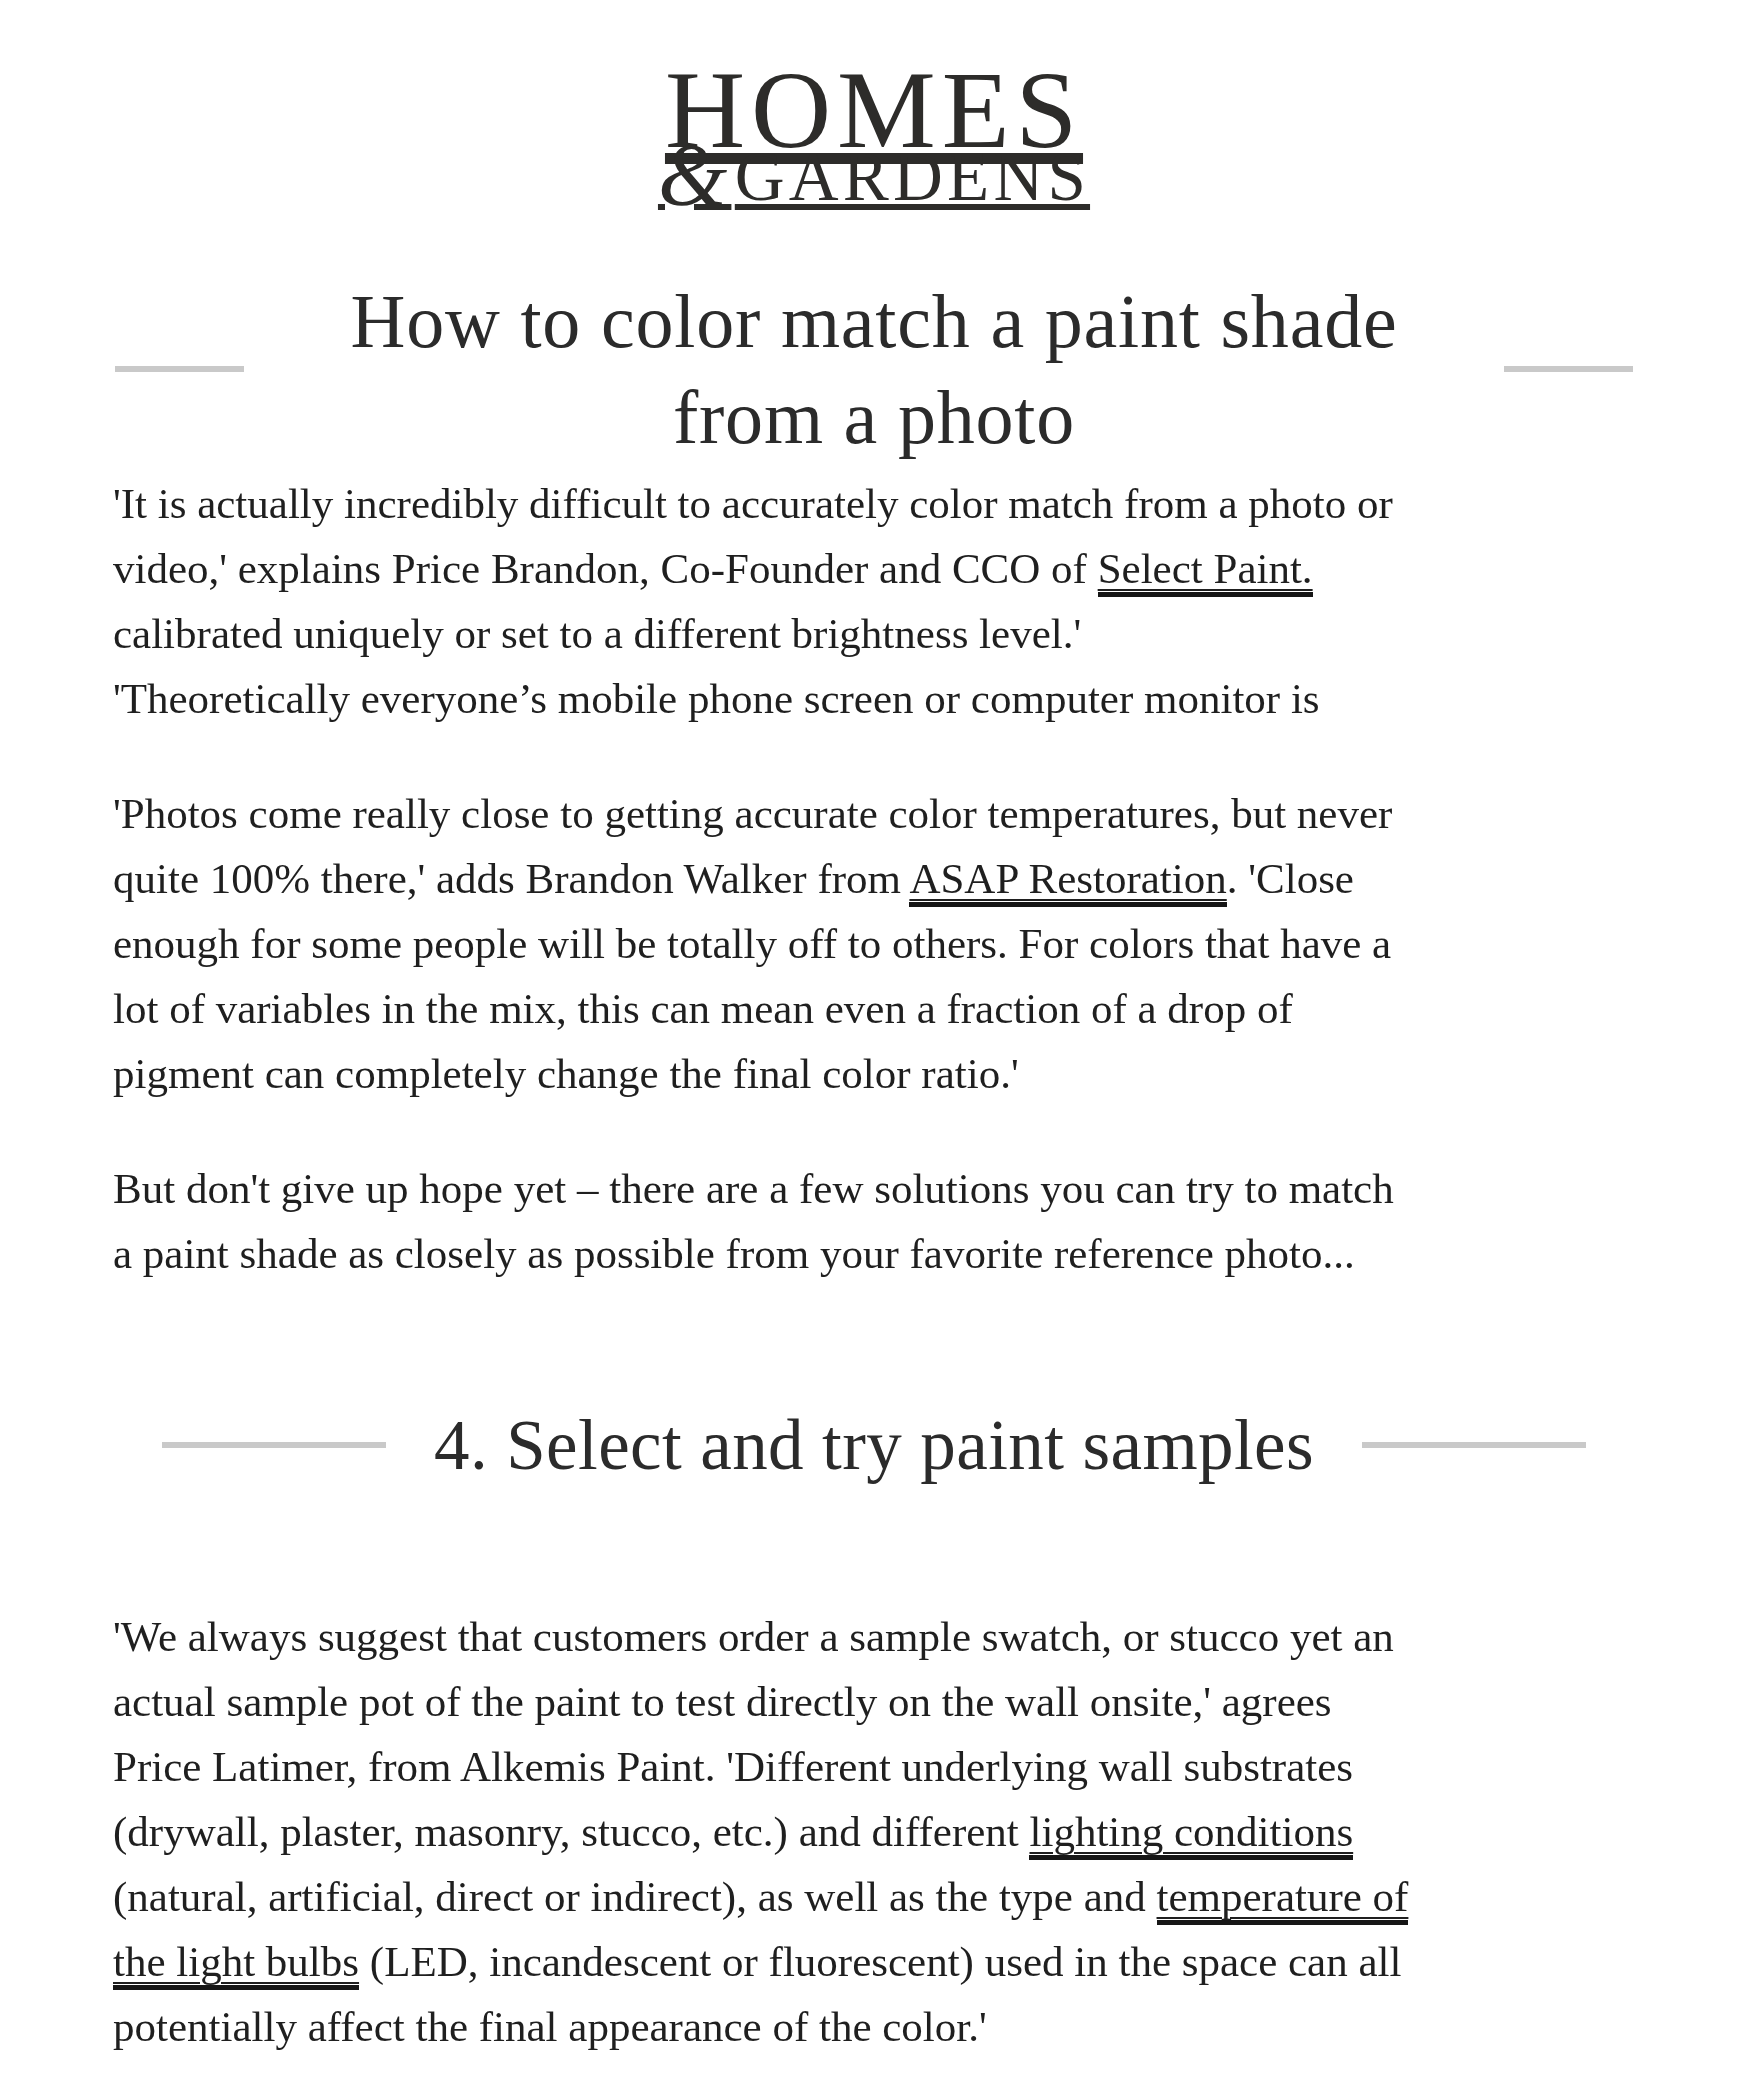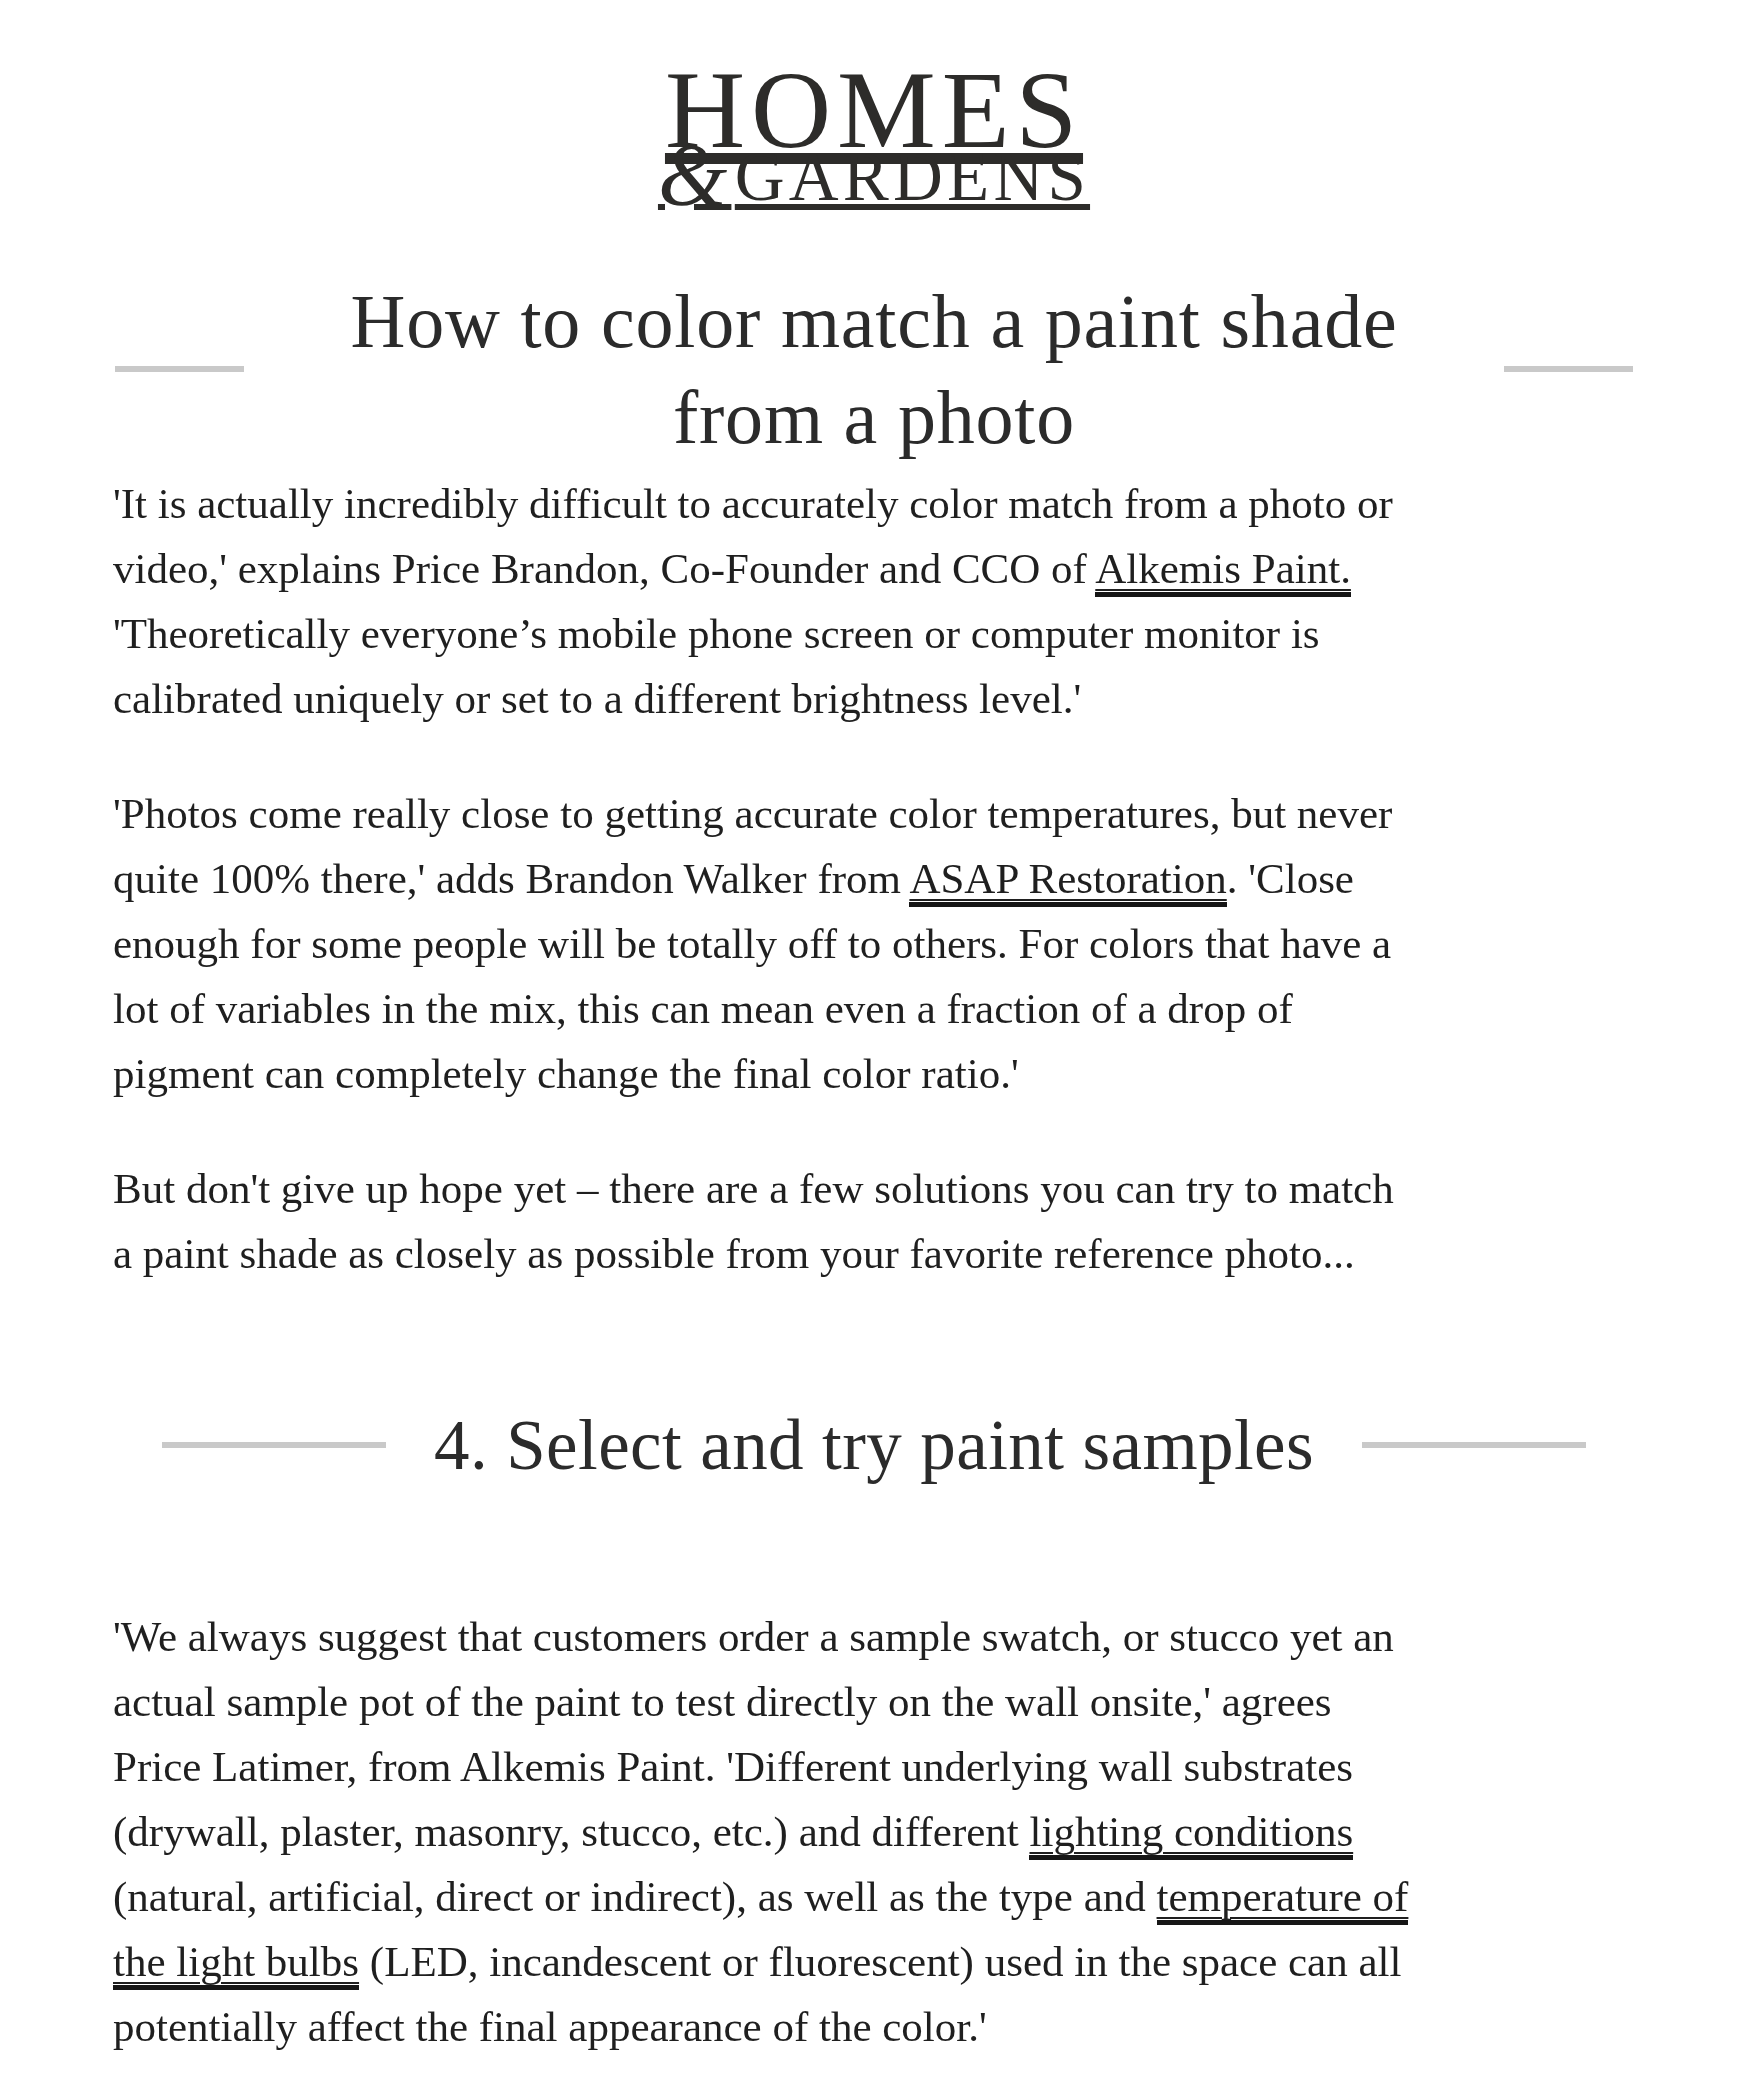--- a/index.html
+++ b/index.html
@@ -71,23 +71,23 @@
     <h1>
       <span class="t-line">How to color match a paint shade</span>
       <span class="t-line">from a photo</span>
     </h1>
     <div class="rule title-rule"></div>
   </div>
 
   <div class="article">
       <div class="para">
         <div class="line"><span>'It is actually incredibly difficult to accurately color match from a photo or</span></div>
-        <div class="line"><span>video,' explains Price Brandon, Co-Founder and CCO of </span><span class="lnk">Alkemis Paint.</span></div>
+        <div class="line"><span>video,' explains Price Brandon, Co-Founder and CCO of </span><span class="lnk">Select Paint.</span></div>
+        <div class="line"><span>calibrated uniquely or set to a different brightness level.'</span></div>
         <div class="line"><span>'Theoretically everyone’s mobile phone screen or computer monitor is</span></div>
-        <div class="line"><span>calibrated uniquely or set to a different brightness level.'</span></div>
       </div>
       <div class="para">
         <div class="line"><span>'Photos come really close to getting accurate color temperatures, but never</span></div>
         <div class="line"><span>quite 100% there,' adds Brandon Walker from </span><span class="lnk">ASAP Restoration</span><span>. 'Close</span></div>
         <div class="line"><span>enough for some people will be totally off to others. For colors that have a</span></div>
         <div class="line"><span>lot of variables in the mix, this can mean even a fraction of a drop of</span></div>
         <div class="line"><span>pigment can completely change the final color ratio.'</span></div>
       </div>
       <div class="para">
         <div class="line"><span>But don't give up hope yet – there are a few solutions you can try to match</span></div>

